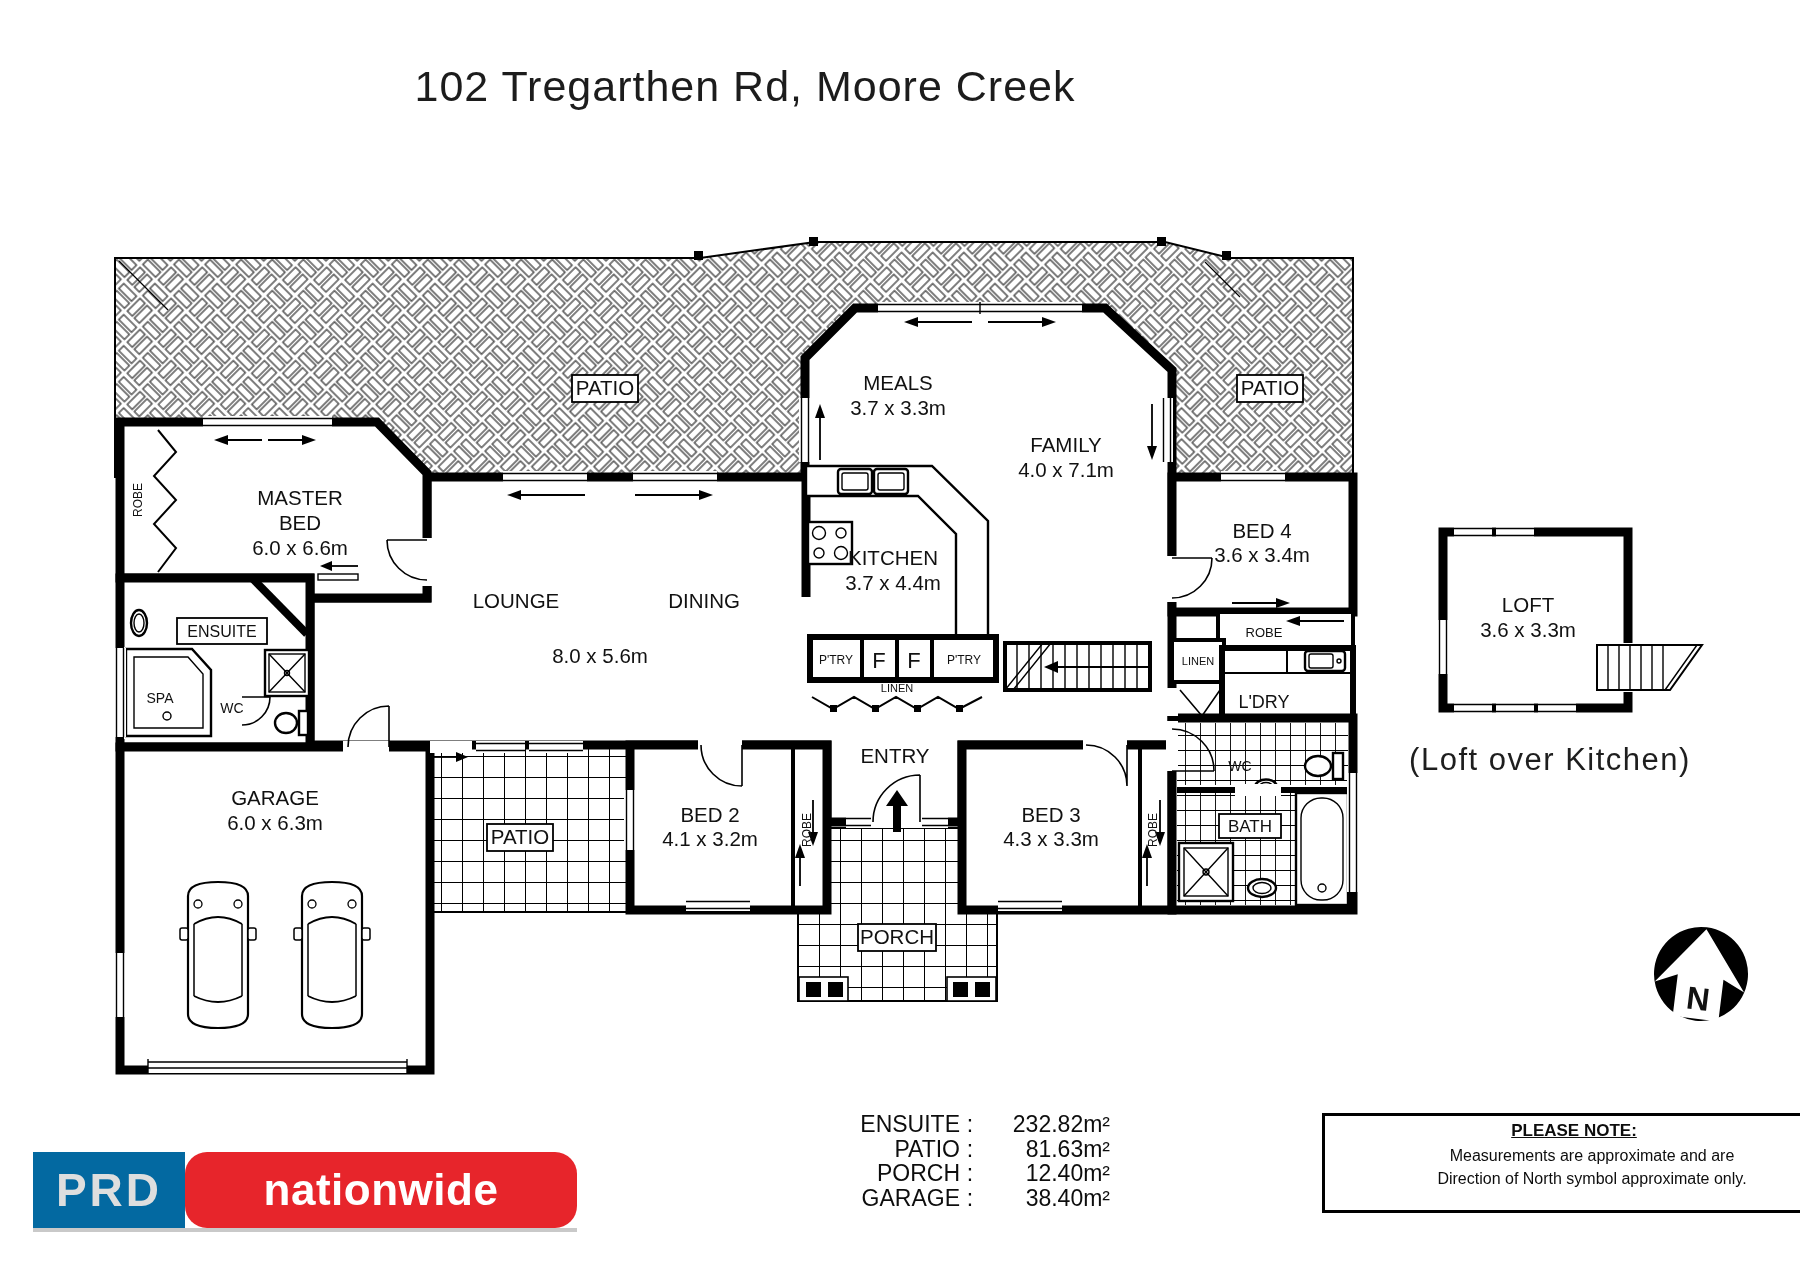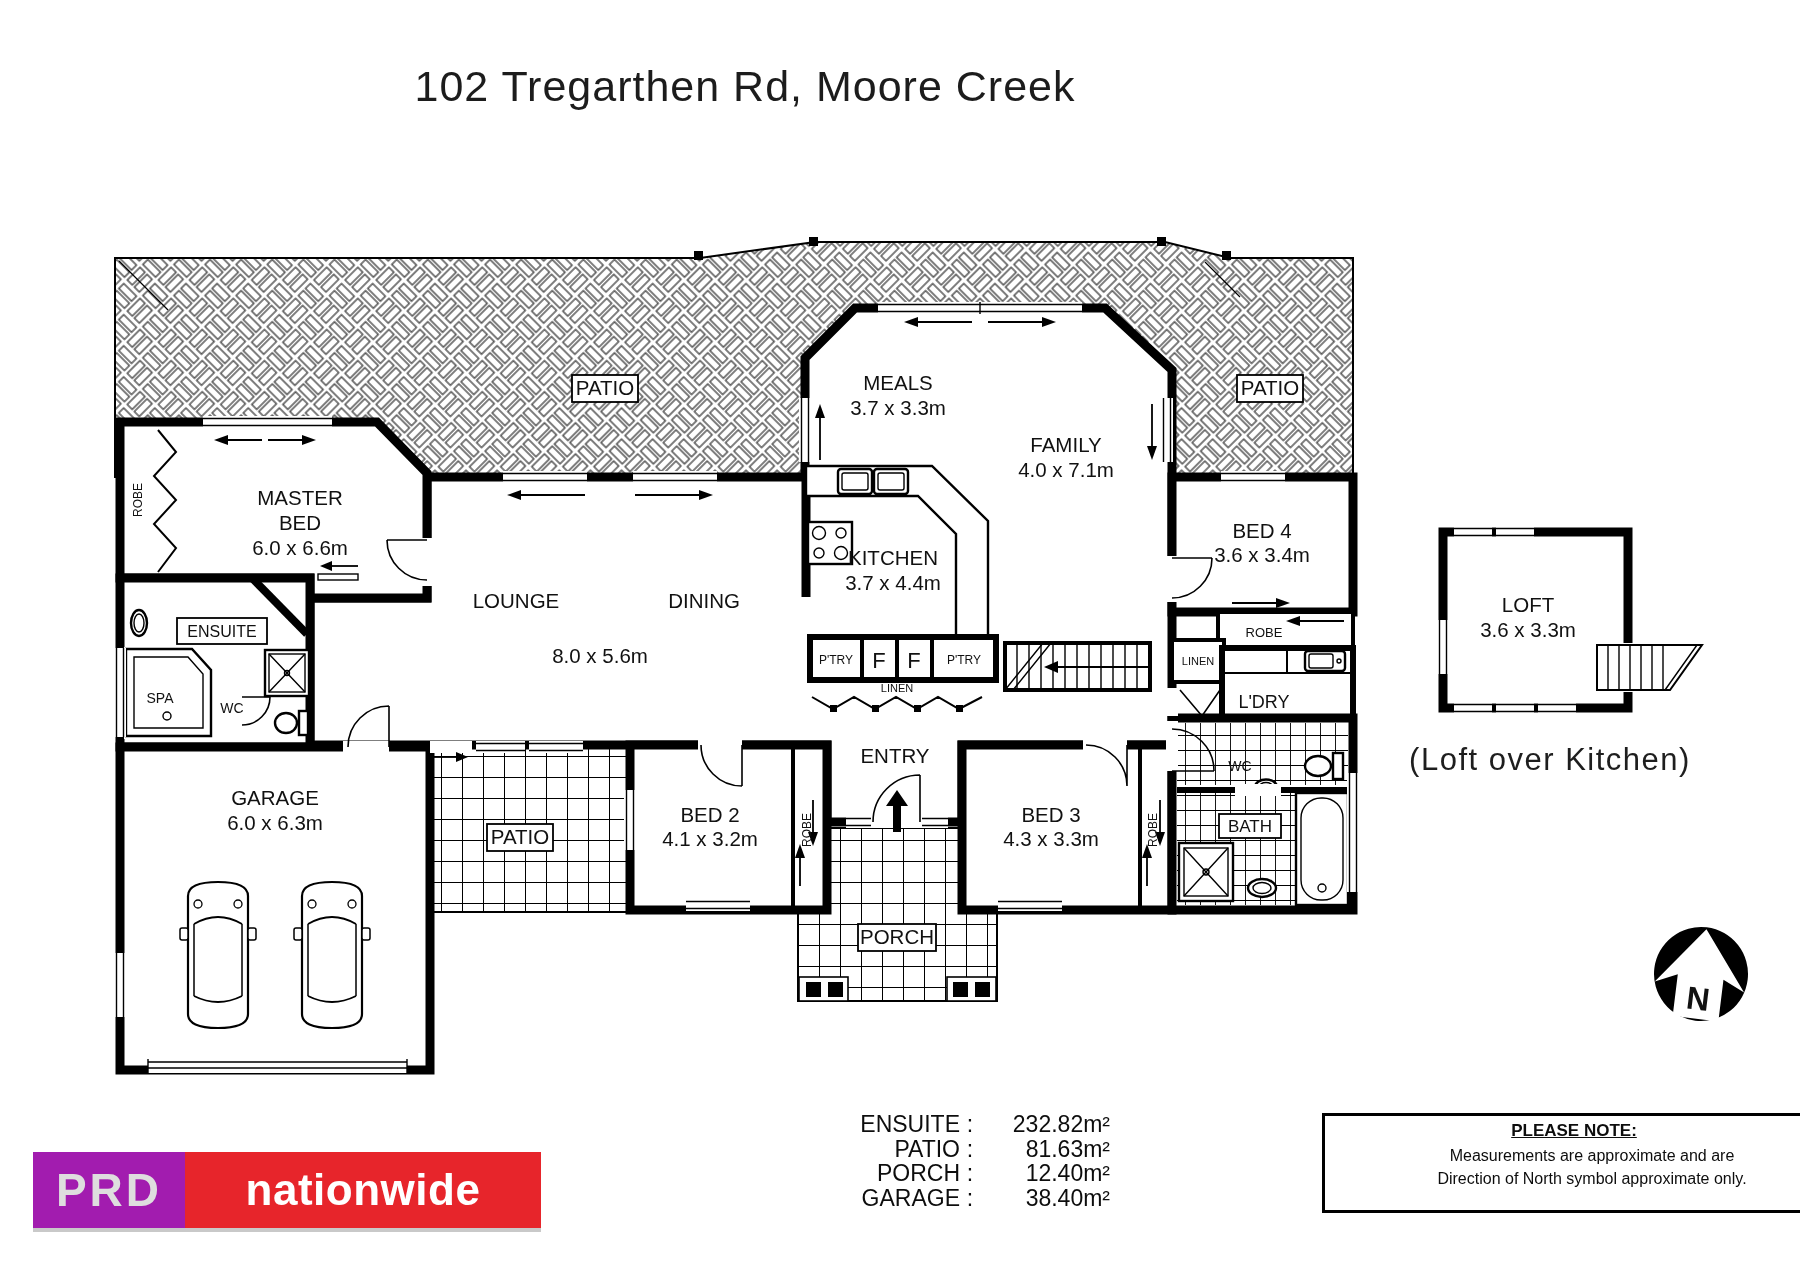--- a/index.html
+++ b/index.html
@@ -28,22 +28,22 @@
   .lblbox{fill:#fff;stroke:#000;stroke-width:1.8;}
   
   #areas{position:absolute;left:700px;top:1112px;width:410px;font-size:23px;color:#0d0d0d;}
   .area-row{display:flex;line-height:24.6px;}
   .a-label{flex:1;text-align:right;}
   .a-sep{width:20px;text-align:center;}
   .a-val{width:130px;text-align:right;}
   
   #logo{position:absolute;left:33px;top:1152px;display:flex;height:76px;
         border-bottom:4px solid #c9c9c9;}
-  #logo .blue{background:#a21caf;width:152px;display:flex;align-items:center;justify-content:center;}
-  #logo .red {background:#e7252b;width:356px;display:flex;align-items:center;justify-content:center;}
+  #logo .blue{background:#0369a1;width:152px;display:flex;align-items:center;justify-content:center;}
+  #logo .red {background:#e7252b;width:392px;display:flex;align-items:center;justify-content:center;border-radius:22px;}
   #logo .prd{color:#dedede;font-size:46px;font-weight:700;letter-spacing:3px;}
   #logo .nw {color:#fff;font-size:44px;font-weight:700;letter-spacing:0.5px;}
   
   #note{position:absolute;left:1322px;top:1113px;width:504px;height:100px;border:3px solid #000;
         text-align:center;color:#0d0d0d;padding-top:5px;box-sizing:border-box;}
   #note .nt{font-size:17px;font-weight:700;text-decoration:underline;margin-bottom:3px;}
   #note .nl{font-size:16px;line-height:23px;padding-left:36px;}
 </style>
 </head>
 <body>

